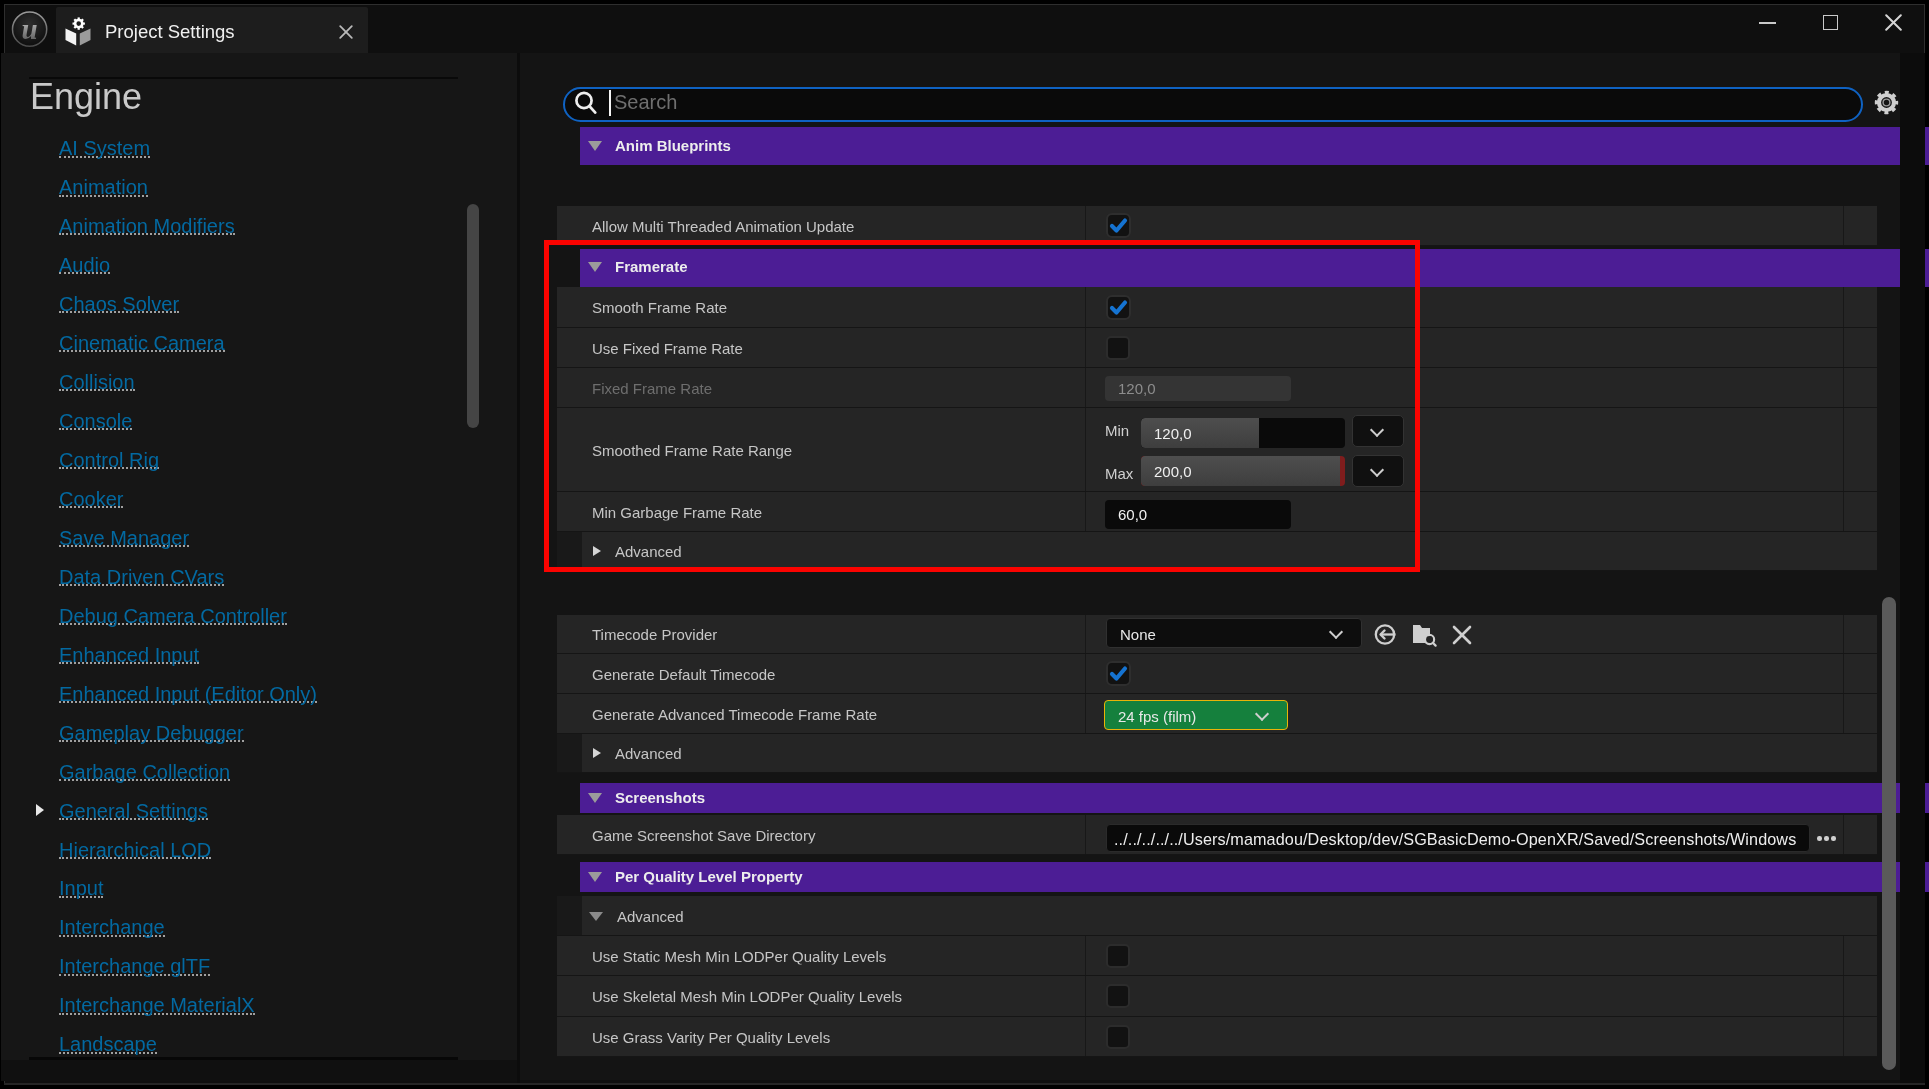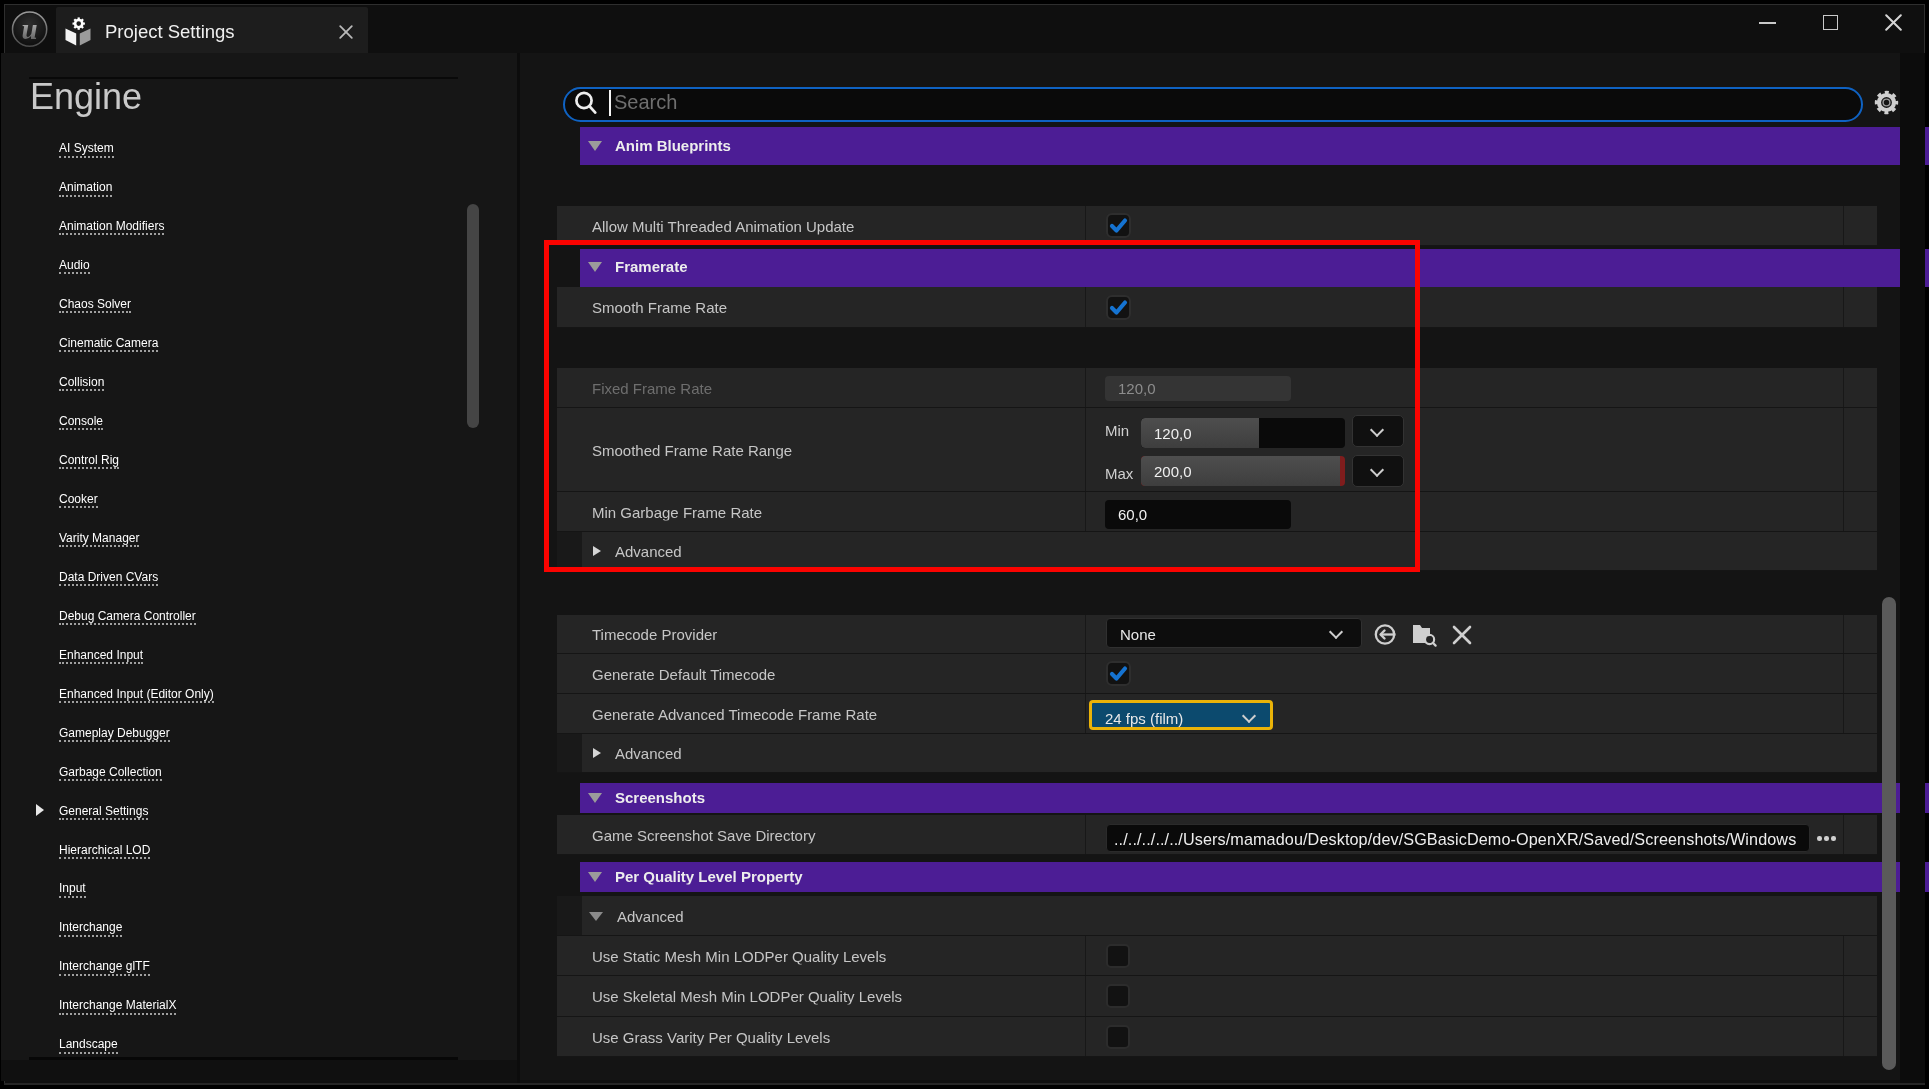--- a/index.html
+++ b/index.html
@@ -4,21 +4,21 @@
 *{margin:0;padding:0;box-sizing:border-box}
 html,body{width:1929px;height:1089px;background:#000;overflow:hidden;
  font-family:"Liberation Sans",sans-serif;}
 .page{position:absolute;left:0;top:0;width:1929px;height:1089px}
 .navlink,.lbl,.hdrt,.inp,.abs{will-change:opacity}
 .abs{position:absolute}
 .win{position:absolute;left:4px;top:4px;width:1921px;height:1081px;
  background:#0f0f0f;border:1px solid #2e2e2e}
 .side{position:absolute;left:1px;top:53px;width:516px;height:1027px;background:#161616}
 .main{position:absolute;left:517px;top:53px;width:1399px;height:1027px;background:#141414}
-.navlink{position:absolute;left:59px;color:#ffffff;font-size:12px;
+.navlink{position:absolute;left:59px;color:#0369a1;font-size:20px;
  border-bottom:2px dotted #a0a0a0;line-height:17px;height:17.5px;white-space:nowrap}
 .hdr{position:absolute;left:580px;width:1516px;background:#4c1d95}
 .hdrt{position:absolute;left:35px;top:50%;transform:translateY(-50%);
  color:#ededed;font-size:15px;font-weight:bold;white-space:nowrap}
 .row{position:absolute;left:557px;width:1320px;background:#252525}
 .lbl{position:absolute;left:35px;top:50%;transform:translateY(-50%);
  color:#c6c6c6;font-size:15px;white-space:nowrap}
 .cdiv{position:absolute;top:0;bottom:0;width:1px;background:#181818}
 .caret-d{position:absolute;width:0;height:0;border-left:7.5px solid transparent;
  border-right:7.5px solid transparent;border-top:10px solid #9b9b9b}
@@ -97,21 +97,21 @@
 <div class="navlink" style="top:140.0px">AI System</div>
 <div class="navlink" style="top:179.0px">Animation</div>
 <div class="navlink" style="top:217.9px">Animation Modifiers</div>
 <div class="navlink" style="top:256.9px">Audio</div>
 <div class="navlink" style="top:295.9px">Chaos Solver</div>
 <div class="navlink" style="top:334.9px">Cinematic Camera</div>
 <div class="navlink" style="top:373.8px">Collision</div>
 <div class="navlink" style="top:412.8px">Console</div>
 <div class="navlink" style="top:451.8px">Control Rig</div>
 <div class="navlink" style="top:490.7px">Cooker</div>
-<div class="navlink" style="top:529.7px">Varity Manager</div>
+<div class="navlink" style="top:529.7px">Save Manager</div>
 <div class="navlink" style="top:568.7px">Data Driven CVars</div>
 <div class="navlink" style="top:607.6px">Debug Camera Controller</div>
 <div class="navlink" style="top:646.6px">Enhanced Input</div>
 <div class="navlink" style="top:685.6px">Enhanced Input (Editor Only)</div>
 <div class="navlink" style="top:724.5px">Gameplay Debugger</div>
 <div class="navlink" style="top:763.5px">Garbage Collection</div>
 <div class="navlink" style="top:802.5px">General Settings</div>
 <div class="caret-r" style="left:36px;top:804px;border-left-color:#e8e8e8;border-left-width:8.5px;border-top-width:6.5px;border-bottom-width:6.5px"></div>
 <div class="navlink" style="top:841.5px">Hierarchical LOD</div>
 <div class="navlink" style="top:880.4px">Input</div>
@@ -155,20 +155,26 @@
     </div>
 <div class="row" style="top:287px;height:41px;border-bottom:1px solid #151515">
       <div class="cdiv" style="left:528px"></div>
       <div class="cdiv" style="left:1286px"></div>
       <div class="lbl" style="">Smooth Frame Rate</div>
       <svg class="cb abs" style="top:7.5px" width="25" height="25" viewBox="0 0 25 25">
         <rect x="1" y="1" width="23" height="23" rx="5" fill="#121212" stroke="#2e2e2e" stroke-width="2"></rect>
         <polyline points="6,13 10.5,17.5 19,7.5" fill="none" stroke="#1573d1" stroke-width="4.2" stroke-linecap="round" stroke-linejoin="round"></polyline>
       </svg>
     </div>
+<div class="row" style="top:328px;height:40px;border-bottom:1px solid #151515">
+      <div class="cdiv" style="left:528px"></div>
+      <div class="cdiv" style="left:1286px"></div>
+      <div class="lbl" style="">Use Fixed Frame Rate</div>
+      <span class="cb off" style="top:7.5px"></span>
+    </div>
 <div class="row" style="top:368px;height:40px;border-bottom:1px solid #151515">
       <div class="cdiv" style="left:528px"></div>
       <div class="cdiv" style="left:1286px"></div>
       <div class="lbl" style="color:#6e6e6e">Fixed Frame Rate</div>
       <div class="inp" style="left:548px;top:8px;width:186px;height:25px;background:#343434;color:#8d8d8d;padding:5px 0 0 13px">120,0</div>
     </div>
 <div class="row" style="top:408px;height:84px;border-bottom:1px solid #151515">
       <div class="cdiv" style="left:528px"></div>
       <div class="cdiv" style="left:1286px"></div>
       <div class="lbl" style="">Smoothed Frame Rate Range</div>
@@ -233,21 +239,21 @@
         <g stroke="#cfcfcf" stroke-width="2.6" stroke-linecap="round">
           <line x1="3" y1="3" x2="19" y2="19"></line>
           <line x1="19" y1="3" x2="3" y2="19"></line>
         </g>
       </svg>
     </div>
 <div class="row" style="top:694px;height:40px;border-bottom:1px solid #151515">
       <div class="cdiv" style="left:528px"></div>
       <div class="cdiv" style="left:1286px"></div>
       <div class="lbl" style="">Generate Advanced Timecode Frame Rate</div>
-      <div class="abs" style="left:532px;top:6px;width:184px;height:30px;background:#0c4a6e;border:3px solid #eab308;border-radius:4px">
+      <div class="abs" style="left:547px;top:6px;width:184px;height:30px;background:#15803d;border:1px solid #eab308;border-radius:4px">
         <div class="abs" style="left:13px;top:7px;color:#e8e8e8;font-size:15px">24 fps (film)</div>
         <span class="chev" style="position:absolute;left:152px;top:8px"></span>
       </div>
     </div>
 <div class="abs" style="left:557px;top:734px;width:25px;height:39px;background:#191919;border-bottom:1px solid #151515"></div>
 <div class="row" style="left:582px;top:734px;width:1295px;height:39px;border-bottom:1px solid #151515">
       <div class="caret-r" style="left:11px;top:14.0px"></div>
       <div class="lbl" style="left:33px">Advanced</div>
     </div>
 <div class="hdr" style="top:783px;height:30px">

